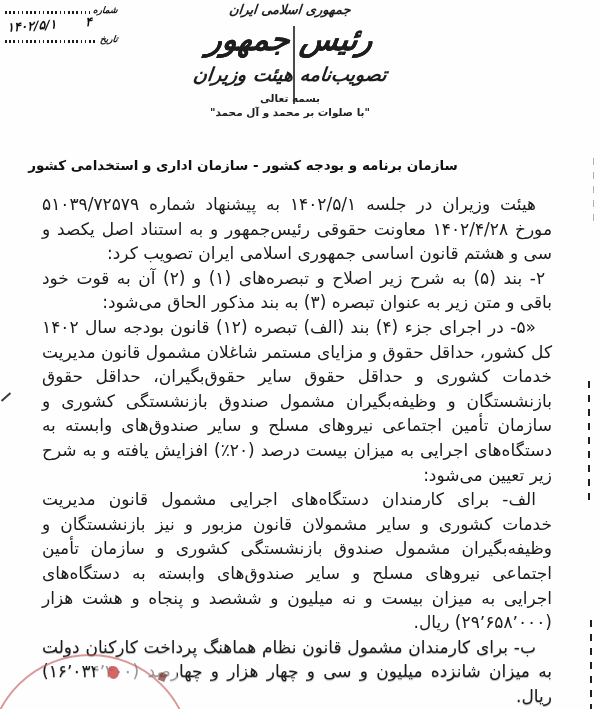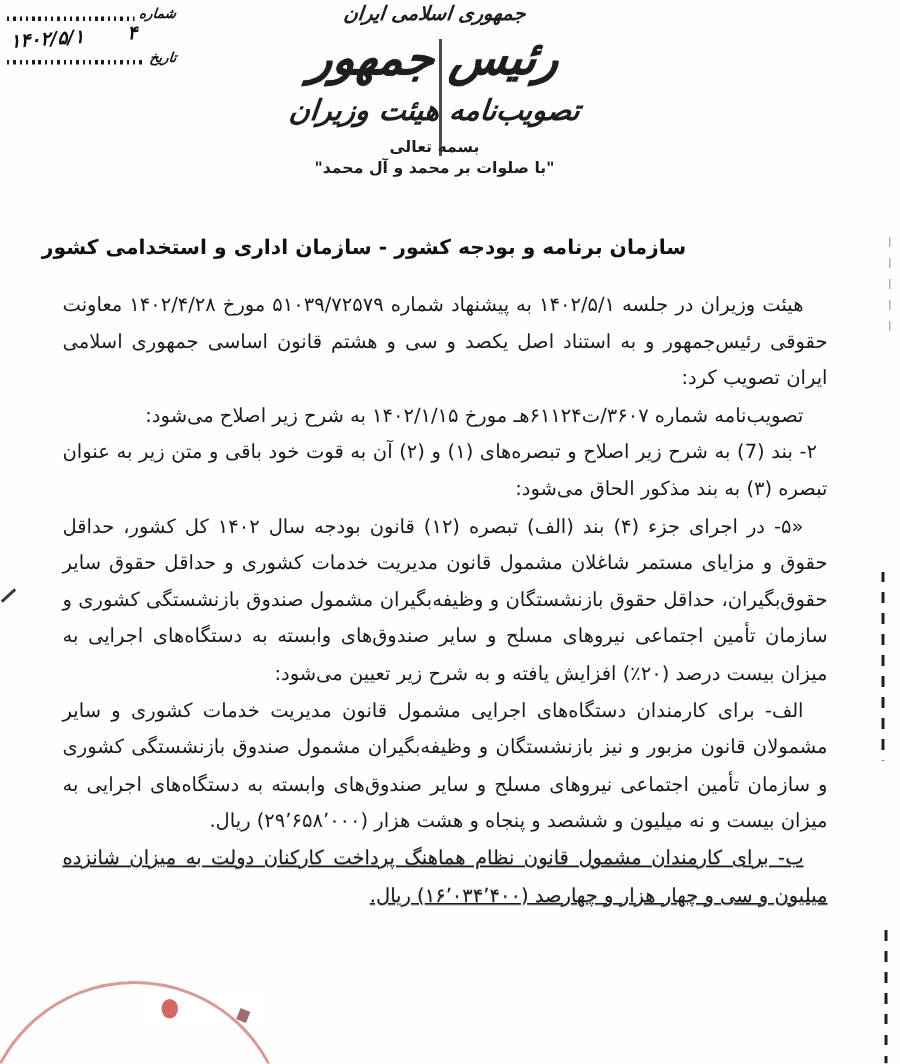--- a/index.html
+++ b/index.html
@@ -39,26 +39,26 @@
   
   .recipients{
     position:absolute;top:157px;left:0;right:0;text-align:center;
     transform:translateX(-57px);
     font-size:13.5px;font-weight:700;color:#111;z-index:1;
   }
 
   
   .doc-body{
     position:absolute;top:192px;right:48px;left:42px;z-index:1;
-    font-size:13px;line-height:24.6px;color:#1b1b1b;
+    font-size:17px;line-height:24.6px;color:#1b1b1b;
     text-align:justify;text-justify:inter-word;
   }
   .doc-body p{margin:0;text-indent:16px;}
   .doc-body p.item{text-indent:7px;}
-  .doc-body p.smudged{text-shadow:0 .7px .9px rgba(40,40,40,.35);text-decoration:underline;}
+  .doc-body p.smudged{text-shadow:0 .7px .9px rgba(40,40,40,.35);}
 
   
   .fold-line{position:absolute;left:293px;top:26px;width:1.5px;height:78px;background:#2b2b2b;opacity:.85;z-index:2;}
   .edge-dash{position:absolute;width:2.4px;background:repeating-linear-gradient(to bottom,#1f1f1f 0 7px,transparent 7px 14px);z-index:2;}
   .edge-dash.d1{left:588px;top:381px;height:126px;}
   .edge-dash.d2{left:590px;top:620px;height:89px;}
   .edge-dash.d3{left:593px;top:158px;height:66px;width:1.4px;opacity:.35;}
   .left-mark{position:absolute;left:0;top:396px;width:12px;height:2px;background:#3c3c3c;transform:rotate(-42deg);z-index:2;}
 
   
@@ -95,22 +95,21 @@
     <div class="lh-office">رئیس جمهور</div>
     <div class="lh-doctype">تصویب‌نامه هیئت وزیران</div>
     <div class="lh-basmala">بسمه تعالی</div>
     <div class="lh-salutation">"با صلوات بر محمد و آل محمد"</div>
   </div>
 
   <div class="recipients">سازمان برنامه و بودجه کشور - سازمان اداری و استخدامی کشور</div>
 
   <div class="doc-body">
     <p>هیئت وزیران در جلسه ۱۴۰۲/۵/۱ به پیشنهاد شماره ۵۱۰۳۹/۷۲۵۷۹ مورخ ۱۴۰۲/۴/۲۸ معاونت حقوقی رئیس‌جمهور و به استناد اصل یکصد و سی و هشتم قانون اساسی جمهوری اسلامی ایران تصویب کرد:</p>
-    <p>تصویب‌نامه شماره ۳۶۰۷/ت۶۱۱۲۴هـ مورخ ۱۴۰۲/۱/۱۵ به شرح زیر اصلاح می‌شود:</p>
-    <p class="item">۲- بند (7) به شرح زیر اصلاح و تبصره‌های (۱) و (۲) آن به قوت خود باقی و متن زیر به عنوان تبصره (۳) به بند مذکور الحاق می‌شود:</p>
+    <p class="item">۲- بند (۵) به شرح زیر اصلاح و تبصره‌های (۱) و (۲) آن به قوت خود باقی و متن زیر به عنوان تبصره (۳) به بند مذکور الحاق می‌شود:</p>
     <p>«۵- در اجرای جزء (۴) بند (الف) تبصره (۱۲) قانون بودجه سال ۱۴۰۲ کل کشور، حداقل حقوق و مزایای مستمر شاغلان مشمول قانون مدیریت خدمات کشوری و حداقل حقوق سایر حقوق‌بگیران، حداقل حقوق بازنشستگان و وظیفه‌بگیران مشمول صندوق بازنشستگی کشوری و سازمان تأمین اجتماعی نیروهای مسلح و سایر صندوق‌های وابسته به دستگاه‌های اجرایی به میزان بیست درصد (۲۰٪) افزایش یافته و به شرح زیر تعیین می‌شود:</p>
     <p>الف- برای کارمندان دستگاه‌های اجرایی مشمول قانون مدیریت خدمات کشوری و سایر مشمولان قانون مزبور و نیز بازنشستگان و وظیفه‌بگیران مشمول صندوق بازنشستگی کشوری و سازمان تأمین اجتماعی نیروهای مسلح و سایر صندوق‌های وابسته به دستگاه‌های اجرایی به میزان بیست و نه میلیون و ششصد و پنجاه و هشت هزار (۲۹٬۶۵۸٬۰۰۰) ریال.</p>
     <p class="smudged">ب- برای کارمندان مشمول قانون نظام هماهنگ پرداخت کارکنان دولت به میزان شانزده میلیون و سی و چهار هزار و چهارصد (۱۶٬۰۳۴٬۴۰۰) ریال.</p>
   </div>
 
   <div class="fold-line"></div>
   <div class="edge-dash d1"></div>
   <div class="edge-dash d2"></div>
   <div class="edge-dash d3"></div>
   <div class="left-mark"></div>

